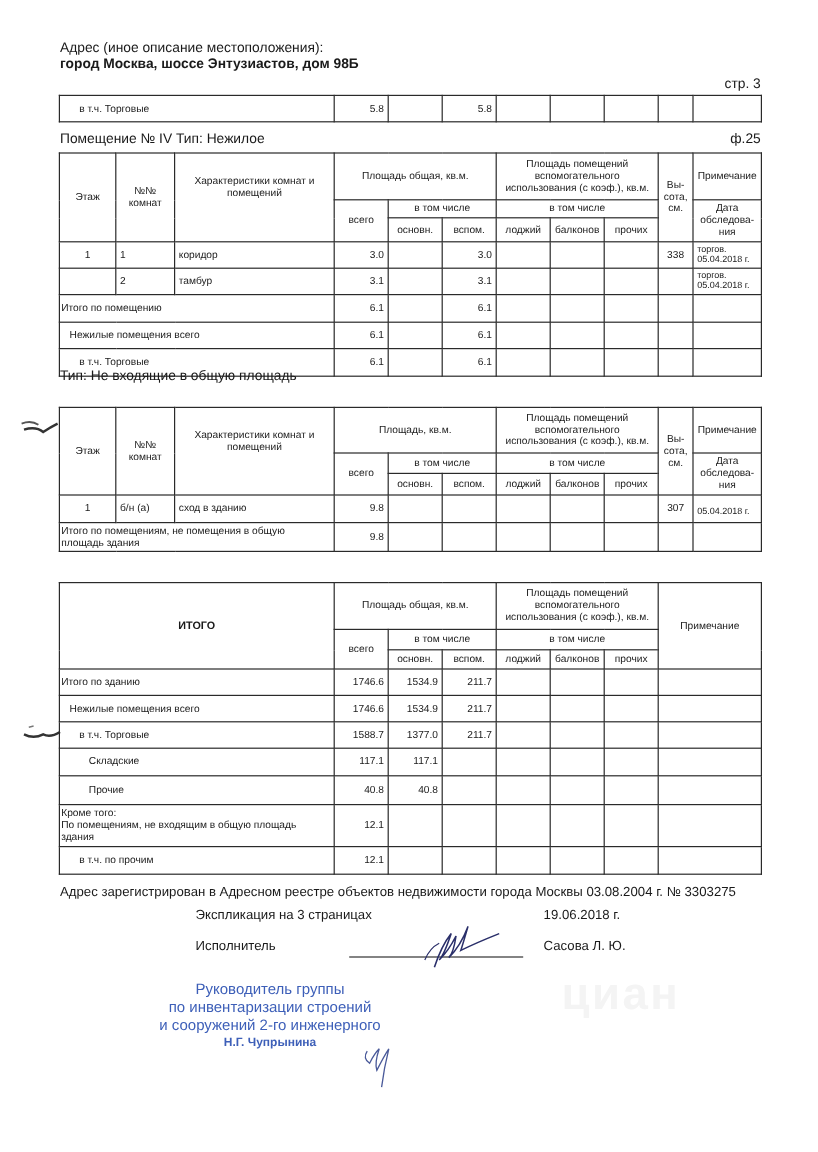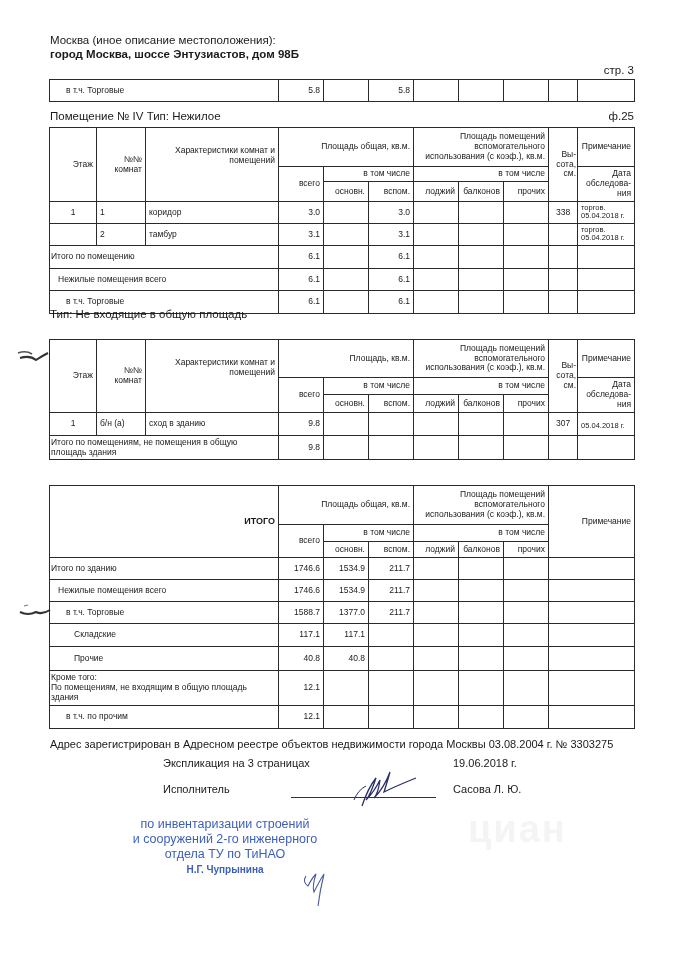--- a/index.html
+++ b/index.html
@@ -21,21 +21,21 @@
   table.grid {
     position: absolute; border-collapse: collapse; table-layout: fixed;
     font-size: 8.5px; color: #1a1a1a;
   }
   table.grid td {
     border: 1px solid #2a2a2a; padding: 0 3px; overflow: hidden;
     text-align: center; vertical-align: middle; line-height: 1.15;
   }
   table.grid td.l { text-align: left; }
   table.grid td.r { text-align: right; padding-right: 3px; }
-  table.grid td.hdr { font-size: 8.5px; text-align: right; }
+  table.grid td.hdr { font-size: 8.5px; }
   table.grid td.big { font-size: 9px; }
   table.grid td.note { text-align: left; font-size: 7.5px; line-height: 1.1; vertical-align: top; padding-top: 2px; }
   td.ind1 { padding-left: 8px !important; }
   td.ind2 { padding-left: 16px !important; }
   td.ind3 { padding-left: 24px !important; }
   .bold { font-weight: bold; }
 
   .footer-line { font-size: 11px; }
   .stamp {
     position: absolute; left: 110px; top: 817px; width: 230px; text-align: center;
@@ -45,21 +45,21 @@
   .watermark {
     position: absolute; left: 468px; top: 808px; font-size: 38px; color: #f4f4f4;
     font-weight: bold; letter-spacing: 2px;
   }
   .sig-line { position: absolute; left: 291px; top: 797px; width: 145px; height: 1px; background: #333; }
   .margin-mark { position: absolute; }
 </style>
 </head>
 <body>
 
-<div class="t addr-label">Москва (иное описание местоположения):</div>
+<div class="t addr-label">Адрес (иное описание местоположения):</div>
 <div class="t addr-value">город Москва, шоссе Энтузиастов, дом 98Б</div>
 <div class="t page-num">стр. 3</div>
 
 <table class="grid" style="left:49px; top:79px; width:585px;">
   <colgroup>
     <col style="width:229px">
       <col style="width:45px">
       <col style="width:45px">
       <col style="width:45px">
     <col style="width:45px">
@@ -370,22 +370,22 @@
 <div class="t footer-line" style="left:453px; top:757px;">19.06.2018 г.</div>
 <div class="t footer-line" style="left:163px; top:783px;">Исполнитель</div>
 <div class="sig-line"></div>
 <svg class="abs" style="left:340px; top:766px;" width="90" height="44" viewBox="0 0 90 44">
   <path d="M22 40 Q28 22 36 12 Q30 30 26 34 Q34 26 40 14 Q38 28 34 32 Q44 22 50 6 Q46 20 44 26 Q56 20 76 12" stroke="#2a2f6a" stroke-width="1.3" fill="none"></path>
   <path d="M14 34 Q18 24 26 20" stroke="#2a2f6a" stroke-width="1" fill="none"></path>
 </svg>
 <div class="t footer-line" style="left:453px; top:783px;">Сасова Л. Ю.</div>
 
 <div class="stamp">
+  <div>Руководитель группы</div>
   <div>по инвентаризации строений</div>
   <div>и сооружений 2-го инженерного</div>
-  <div>отдела ТУ по ТиНАО</div>
   <div class="name">Н.Г. Чупрынина</div>
 </div>
 <svg class="abs" style="left:300px; top:868px;" width="30" height="42" viewBox="0 0 30 42">
   <path d="M6 8 Q2 14 8 18 Q12 10 16 6 Q12 18 14 24 Q20 12 24 6 Q20 22 18 38" stroke="#4a5a9a" stroke-width="1.1" fill="none"></path>
 </svg>
 
 <div class="watermark">циан</div>
 
 </body></html>

